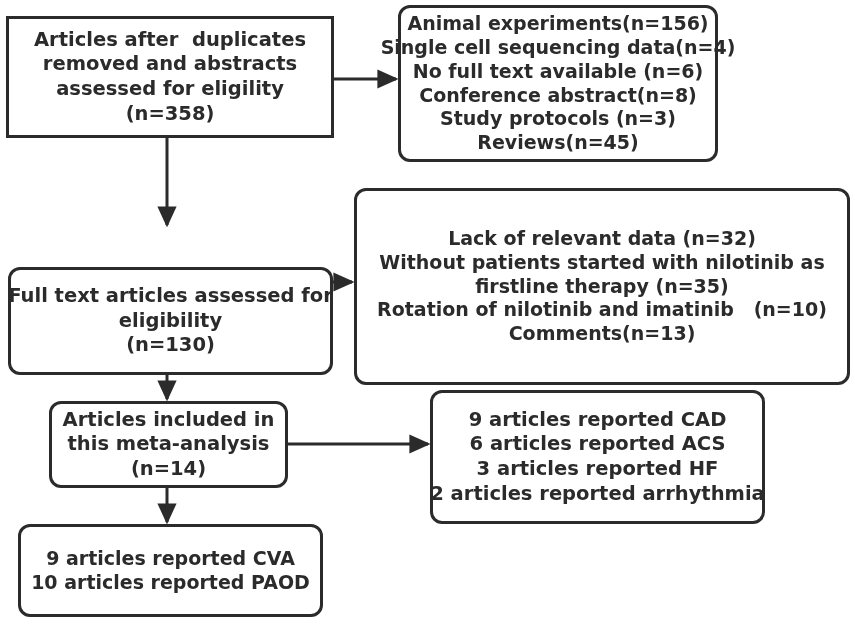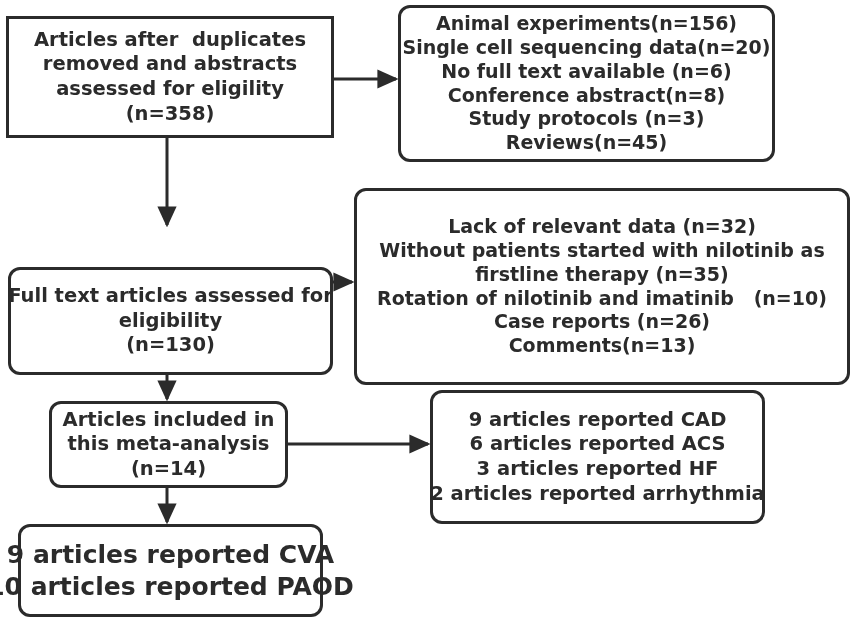--- a/index.html
+++ b/index.html
@@ -41,26 +41,26 @@
     left: 0;
     top: 0;
     width: 855px;
     height: 624px;
     z-index: 1;
     pointer-events: none;
   }
 
   
   #box-screened   { left: 6px;   top: 16px;  width: 328px; height: 122px; font-size: 19.5px; }
-  #box-excluded-1 { left: 398px; top: 5px;   width: 377px; height: 157px; font-size: 19px; }
+  #box-excluded-1 { left: 398px; top: 5px;   width: 320px; height: 157px; font-size: 19px; }
   #box-fulltext   { left: 8px;   top: 227px; width: 325px; height: 108px; font-size: 19.5px; margin-top: 40px; }
   #box-excluded-2 { left: 354px; top: 188px; width: 496px; height: 197px; font-size: 19px; }
   #box-included   { left: 49px;  top: 401px; width: 239px; height: 87px;  font-size: 19.5px; }
   #box-outcomes-1 { left: 430px; top: 390px; width: 335px; height: 134px; font-size: 19.5px; }
-  #box-outcomes-2 { left: 18px;  top: 524px; width: 305px; height: 93px;  font-size: 25px; }
+  #box-outcomes-2 { left: 18px;  top: 524px; width: 305px; height: 93px;  font-size: 19px; }
 </style>
 </head>
 <body>
 
 <div id="canvas">
 
   <svg id="connectors" viewBox="0 0 855 624" xmlns="http://www.w3.org/2000/svg">
     <defs>
       <marker id="arrowhead" markerWidth="7" markerHeight="7" refX="6.2" refY="3.5" orient="auto" markerUnits="strokeWidth">
         <polygon points="0,0.3 7,3.5 0,6.7" fill="#2b2b2b"></polygon>
@@ -82,39 +82,38 @@
 
   <div class="box sharp" id="box-screened">
     <span class="line">Articles after  duplicates</span>
     <span class="line">removed and abstracts</span>
     <span class="line">assessed for eligility</span>
     <span class="line">(n=358)</span>
   </div>
 
   <div class="box round" id="box-excluded-1">
     <span class="line">Animal experiments(n=156)</span>
-    <span class="line">Single cell sequencing data(n=20)</span>
+    <span class="line">Single cell sequencing data(n=4)</span>
     <span class="line">No full text available (n=6)</span>
     <span class="line">Conference abstract(n=8)</span>
     <span class="line">Study protocols (n=3)</span>
     <span class="line">Reviews(n=45)</span>
   </div>
 
   <div class="box round" id="box-fulltext">
     <span class="line">Full text articles assessed for</span>
     <span class="line">eligibility</span>
     <span class="line">(n=130)</span>
   </div>
 
   <div class="box round" id="box-excluded-2">
     <span class="line">Lack of relevant data (n=32)</span>
     <span class="line">Without patients started with nilotinib as</span>
     <span class="line">firstline therapy (n=35)</span>
     <span class="line">Rotation of nilotinib and imatinib   (n=10)</span>
-    <span class="line">Case reports (n=26)</span>
     <span class="line">Comments(n=13)</span>
   </div>
 
   <div class="box round" id="box-included">
     <span class="line">Articles included in</span>
     <span class="line">this meta-analysis</span>
     <span class="line">(n=14)</span>
   </div>
 
   <div class="box round" id="box-outcomes-1">

